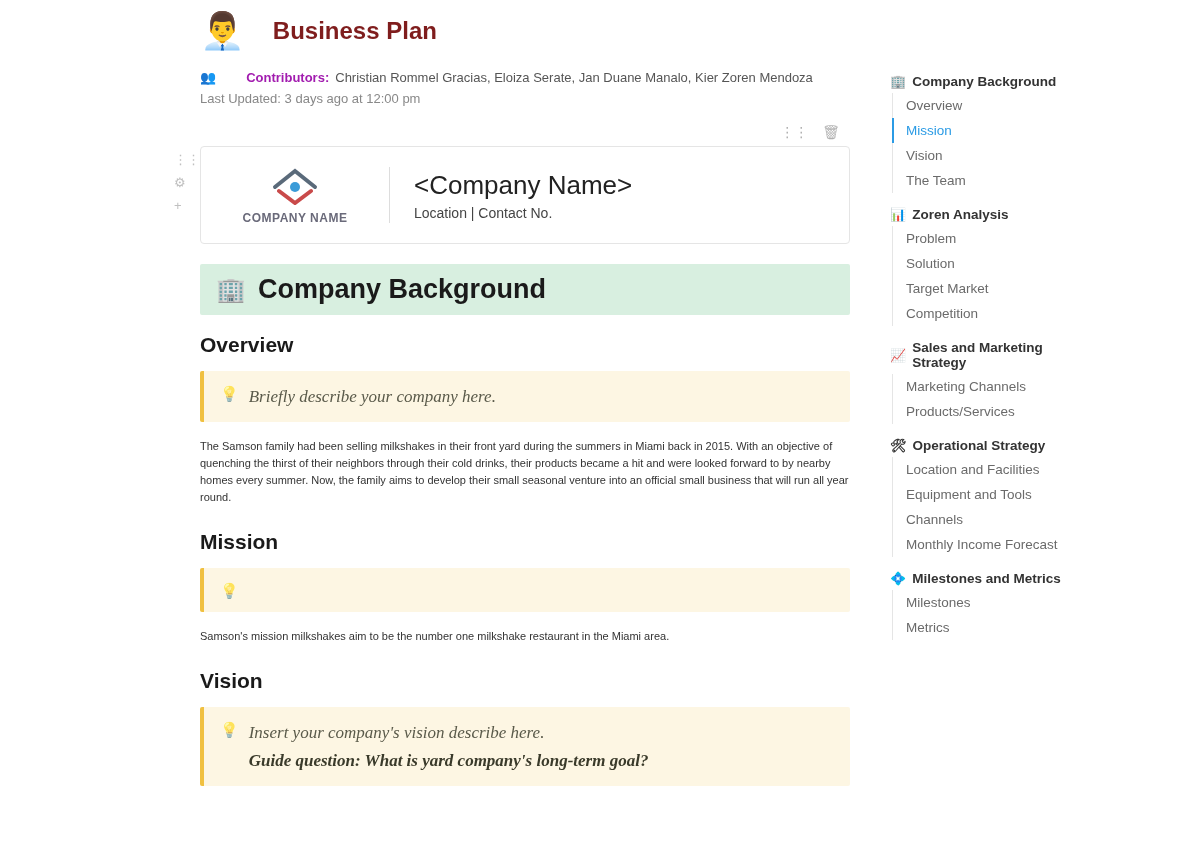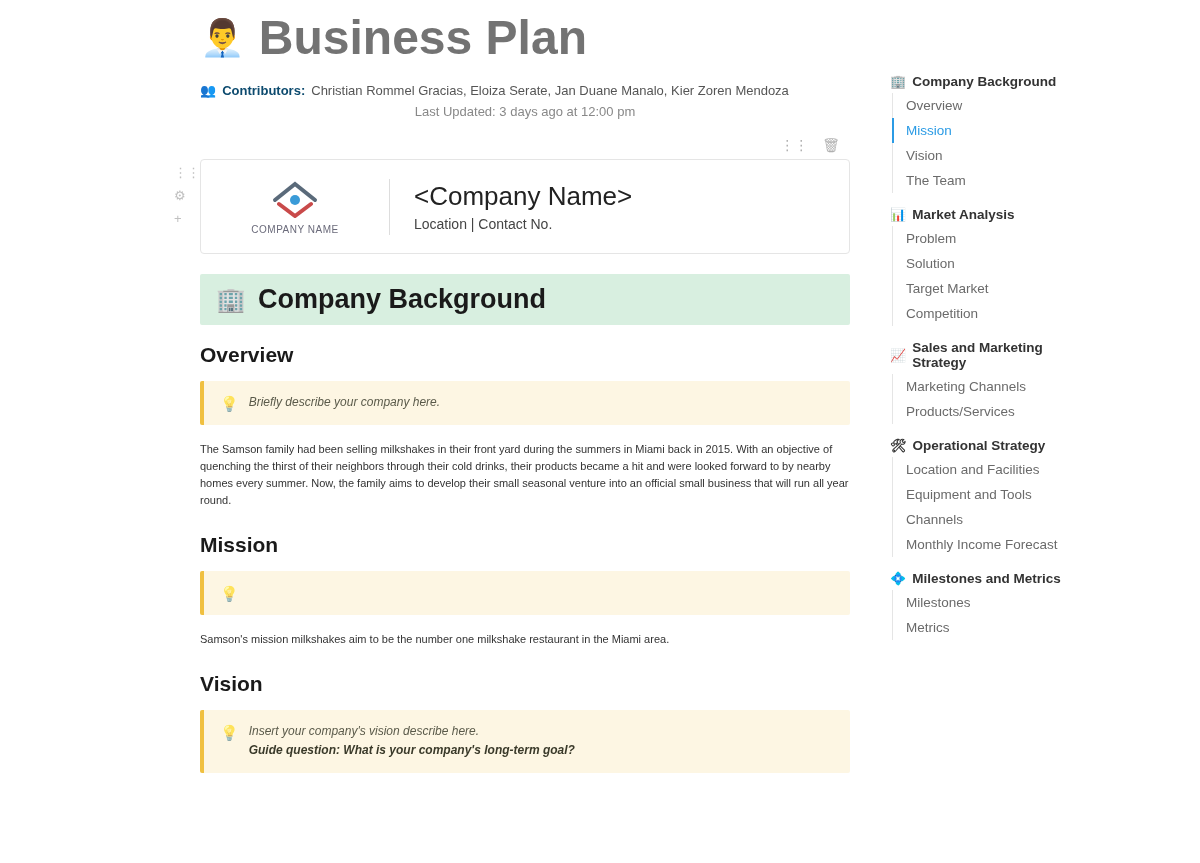--- a/index.html
+++ b/index.html
@@ -2,41 +2,41 @@
 <html><head>
 <meta charset="utf-8">
 <style>
 * { box-sizing: border-box; margin: 0; padding: 0; }
 body { font-family: -apple-system, BlinkMacSystemFont, "Segoe UI", Helvetica, Arial, sans-serif; color: #333; background: #fff; }
 .container { display: flex; max-width: 1200px; margin: 0 auto; }
 .main { flex: 1; padding: 10px 30px 40px 200px; max-width: 880px; }
 .sidebar { width: 230px; padding: 70px 20px 20px 10px; font-size: 13.5px; }
 .title-row { display: flex; align-items: center; gap: 14px; margin-bottom: 18px; }
 .title-icon { font-size: 36px; }
-.title { font-size: 48px; font-weight: 700; color: #737373; }
+.title { font-size: 24px; font-weight: 700; color: #7f1d1d; margin-left: 14px; }
 .meta-row { font-size: 13px; color: #555; margin-bottom: 6px; display:flex; align-items:center; gap:6px;}
-.meta-row .label { font-weight: 600; color: #0c4a6e; }
-.updated { font-size: 13px; color: #888; margin-bottom: 12px; text-align: center; }
+.meta-row .label { font-weight: 600; color: #a21caf; margin-left: 24px; }
+.updated { font-size: 13px; color: #888; margin-bottom: 12px; }
 .block-controls { display:flex; justify-content:flex-end; gap:14px; padding:6px 10px; color:#b0b0b0; font-size:14px;}
 .gutter { position: relative; }
 .gutter-icons { position:absolute; left:-26px; top:6px; display:flex; flex-direction:column; gap:8px; color:#c0c0c0; font-size:13px;}
 .company-card { border: 1px solid #e5e5e5; border-radius: 4px; padding: 18px 24px; display:flex; align-items:center; gap:24px; margin-bottom:20px;}
 .logo-box { text-align:center; width:140px;}
 .logo-svg { display:block; margin:0 auto 6px;}
-.logo-caption { font-size:10px; font-weight:400; letter-spacing:0.5px; color:#6a6a7a;}
+.logo-caption { font-size:12px; font-weight:700; letter-spacing:0.5px; color:#6a6a7a;}
 .vdiv { width:1px; height:56px; background:#ddd;}
 .company-name { font-size:26px; font-weight:400; color:#222; margin-bottom:4px;}
 .company-sub { font-size:14px; color:#444;}
 .section-banner { background:#d8efe0; padding:10px 16px; border-radius:2px; display:flex; align-items:center; gap:12px; margin-bottom:18px;}
 .section-banner .bicon { font-size:24px;}
 .section-banner h2 { font-size:27px; font-weight:700; color:#1a1a1a;}
 h3.sub { font-size:21px; font-weight:700; color:#1a1a1a; margin:18px 0 14px;}
 .callout { background:#fdf6e3; border-left:4px solid #f0c040; padding:12px 16px; border-radius:2px; display:flex; gap:10px; align-items:flex-start; margin-bottom:16px;}
 .callout .bulb { font-size:15px; opacity:0.6; flex-shrink:0; margin-top:2px;}
-.callout .ctext { font-style:italic; color:#5a5a4a; font-size:12px; line-height:1.6;}
+.callout .ctext { font-style:italic; color:#5a5a4a; font-size:17px; line-height:1.6;font-family:Liberation Serif, serif;}
 .callout .guide { font-weight:700; font-style:italic; display:block; color:#3a3a2a;}
 .body-text { font-size:11px; line-height:1.55; color:#333; margin-bottom:24px;}
 .toc-section { margin-bottom:10px;}
 .toc-head { font-weight:600; color:#333; padding:4px 0; display:flex; align-items:center; gap:6px; cursor:pointer;}
 .toc-head .ticon { font-size:13px;}
 .toc-items { border-left:1px solid #e5e5e5; margin-left:2px;}
 .toc-item { padding:5px 0 5px 12px; color:#6a6a6a; cursor:pointer; border-left:2px solid transparent; margin-left:-1px;}
 .toc-item.active { color:#2b9be5; border-left:2px solid #2b9be5;}
 .people-icon{font-size:13px;color:#888;}
 </style>
@@ -104,21 +104,21 @@
     <div class="callout">
       <span class="bulb">💡</span>
     </div>
     <p class="body-text">Samson's mission milkshakes aim to be the number one milkshake restaurant in the Miami area.</p>
 
     <h3 class="sub">Vision</h3>
     <div class="callout">
       <span class="bulb">💡</span>
       <div class="ctext">
         <span>Insert your company's vision describe here.</span>
-        <span class="guide">Guide question: What is your company's long-term goal?</span>
+        <span class="guide">Guide question: What is yard company's long-term goal?</span>
       </div>
     </div>
 
   </div>
 
   <div class="sidebar">
     <div class="toc-section">
       <div class="toc-head">
           <span class="ticon">🏢</span>
           <span>Company Background</span>
@@ -126,21 +126,21 @@
       <div class="toc-items">
           <div class="toc-item">Overview</div>
           <div class="toc-item active">Mission</div>
           <div class="toc-item">Vision</div>
           <div class="toc-item">The Team</div>
         </div>
     </div>
     <div class="toc-section">
       <div class="toc-head">
           <span class="ticon">📊</span>
-          <span>Market Analysis</span>
+          <span>Zoren Analysis</span>
         </div>
       <div class="toc-items">
           <div class="toc-item">Problem</div>
           <div class="toc-item">Solution</div>
           <div class="toc-item">Target Market</div>
           <div class="toc-item">Competition</div>
         </div>
     </div>
     <div class="toc-section">
       <div class="toc-head">

